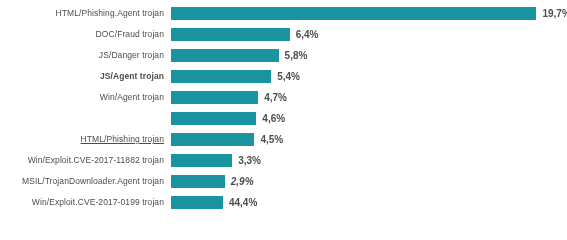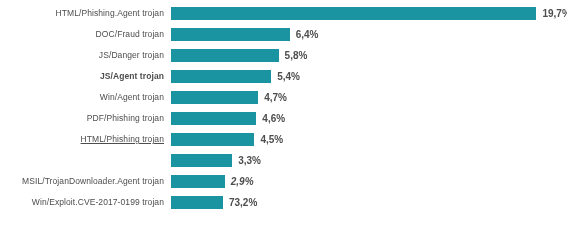--- a/index.html
+++ b/index.html
@@ -100,46 +100,46 @@
       </div>
     </div>
     <div class="row" style="top: 91px;">
       <div class="row-label" style="color: rgb(77, 77, 77);">Win/Agent trojan</div>
       <div class="bar-track" style="left: 164px; height: 13px;">
         <div class="bar" style="width: 87.185px; height: 13px; background: rgb(26, 148, 160);"></div>
         <div class="bar-value" style="left: 93.185px; color: rgb(77, 77, 77);">4,7%</div>
       </div>
     </div>
     <div class="row" style="top: 112px;">
-      <div class="row-label" style="color: rgb(77, 77, 77);">PDF/Phishing trojan</div>
       <div class="bar-track" style="left: 164px; height: 13px;">
         <div class="bar" style="width: 85.33px; height: 13px; background: rgb(26, 148, 160);"></div>
         <div class="bar-value" style="left: 91.33px; color: rgb(77, 77, 77);">4,6%</div>
       </div>
     </div>
     <div class="row" style="top: 133px;">
       <div class="row-label" style="color: rgb(77, 77, 77); text-decoration: underline;">HTML/Phishing trojan</div>
       <div class="bar-track" style="left: 164px; height: 13px;">
         <div class="bar" style="width: 83.475px; height: 13px; background: rgb(26, 148, 160);"></div>
         <div class="bar-value" style="left: 89.475px; color: rgb(77, 77, 77);">4,5%</div>
       </div>
     </div>
     <div class="row" style="top: 154px;">
+      <div class="row-label" style="color: rgb(77, 77, 77);">Win/Exploit.CVE-2017-11882 trojan</div>
       <div class="bar-track" style="left: 164px; height: 13px;">
         <div class="bar" style="width: 61.215px; height: 13px; background: rgb(26, 148, 160);"></div>
         <div class="bar-value" style="left: 67.215px; color: rgb(77, 77, 77);">3,3%</div>
       </div>
     </div>
     <div class="row" style="top: 175px;">
       <div class="row-label" style="color: rgb(77, 77, 77);">MSIL/TrojanDownloader.Agent trojan</div>
       <div class="bar-track" style="left: 164px; height: 13px;">
         <div class="bar" style="width: 53.795px; height: 13px; background: rgb(26, 148, 160);"></div>
         <div class="bar-value" style="left: 59.795px; color: rgb(77, 77, 77); font-style: italic;">2,9%</div>
       </div>
     </div>
     <div class="row" style="top: 196px;">
       <div class="row-label" style="color: rgb(77, 77, 77);">Win/Exploit.CVE-2017-0199 trojan</div>
       <div class="bar-track" style="left: 164px; height: 13px;">
         <div class="bar" style="width: 51.94px; height: 13px; background: rgb(26, 148, 160);"></div>
-        <div class="bar-value" style="left: 57.94px; color: rgb(77, 77, 77);">73,2%</div>
+        <div class="bar-value" style="left: 57.94px; color: rgb(77, 77, 77);">44,4%</div>
       </div>
     </div>
   </div>
 
 </body></html>

